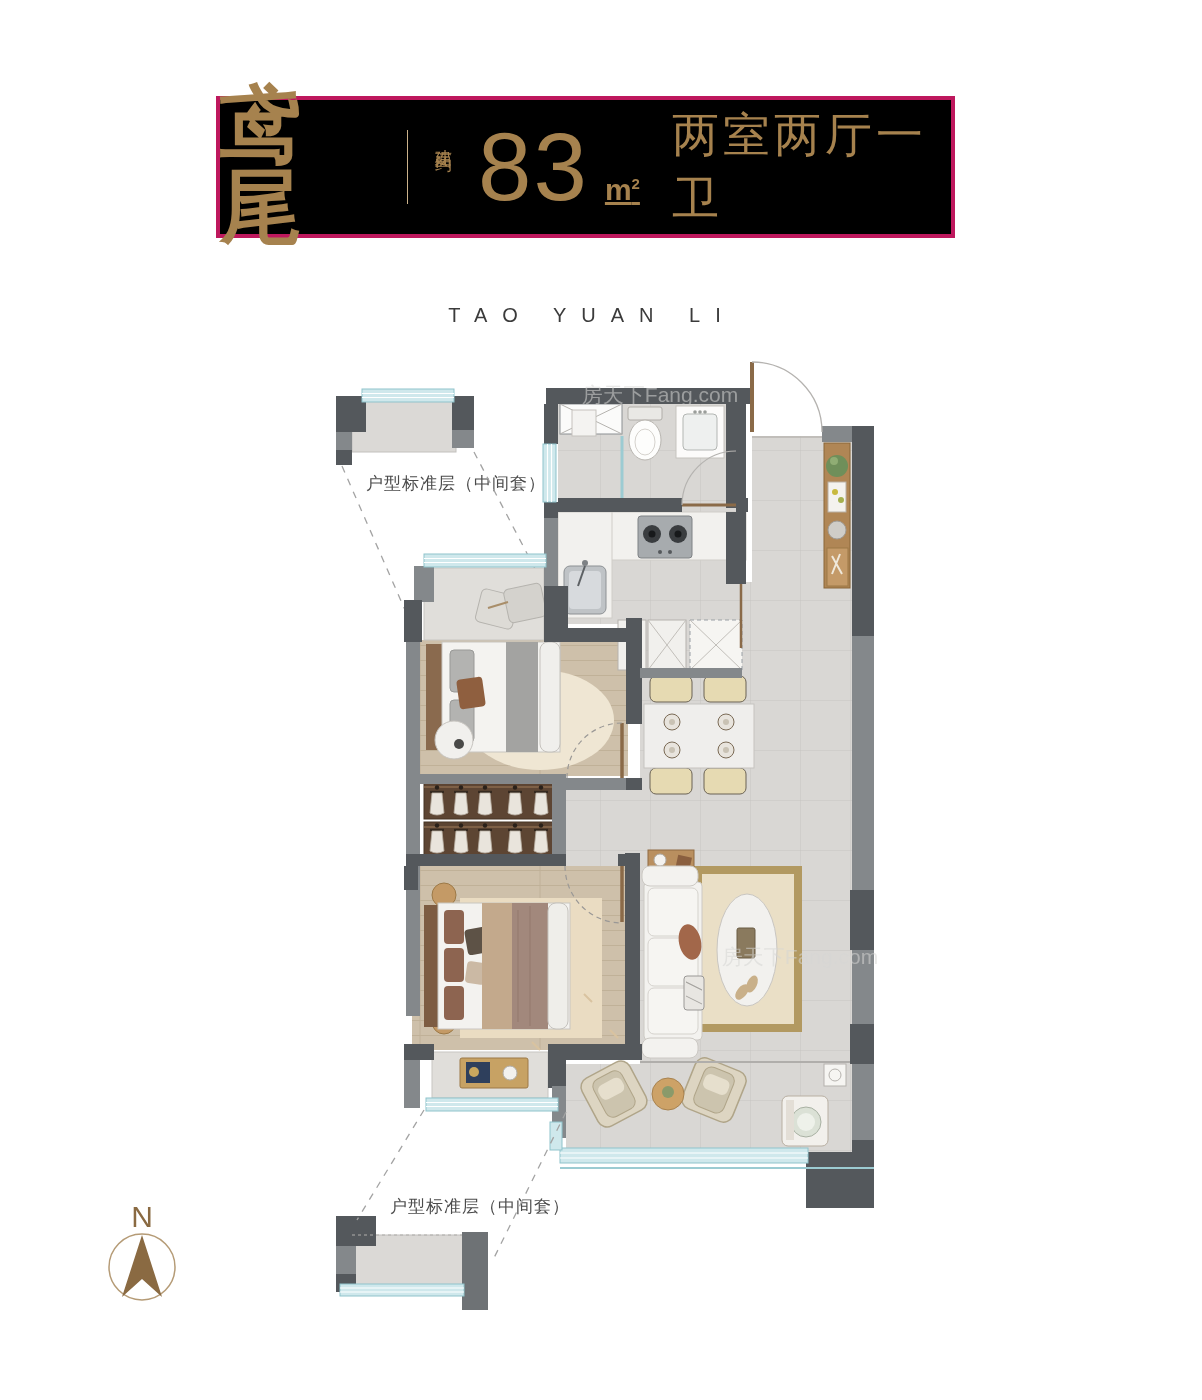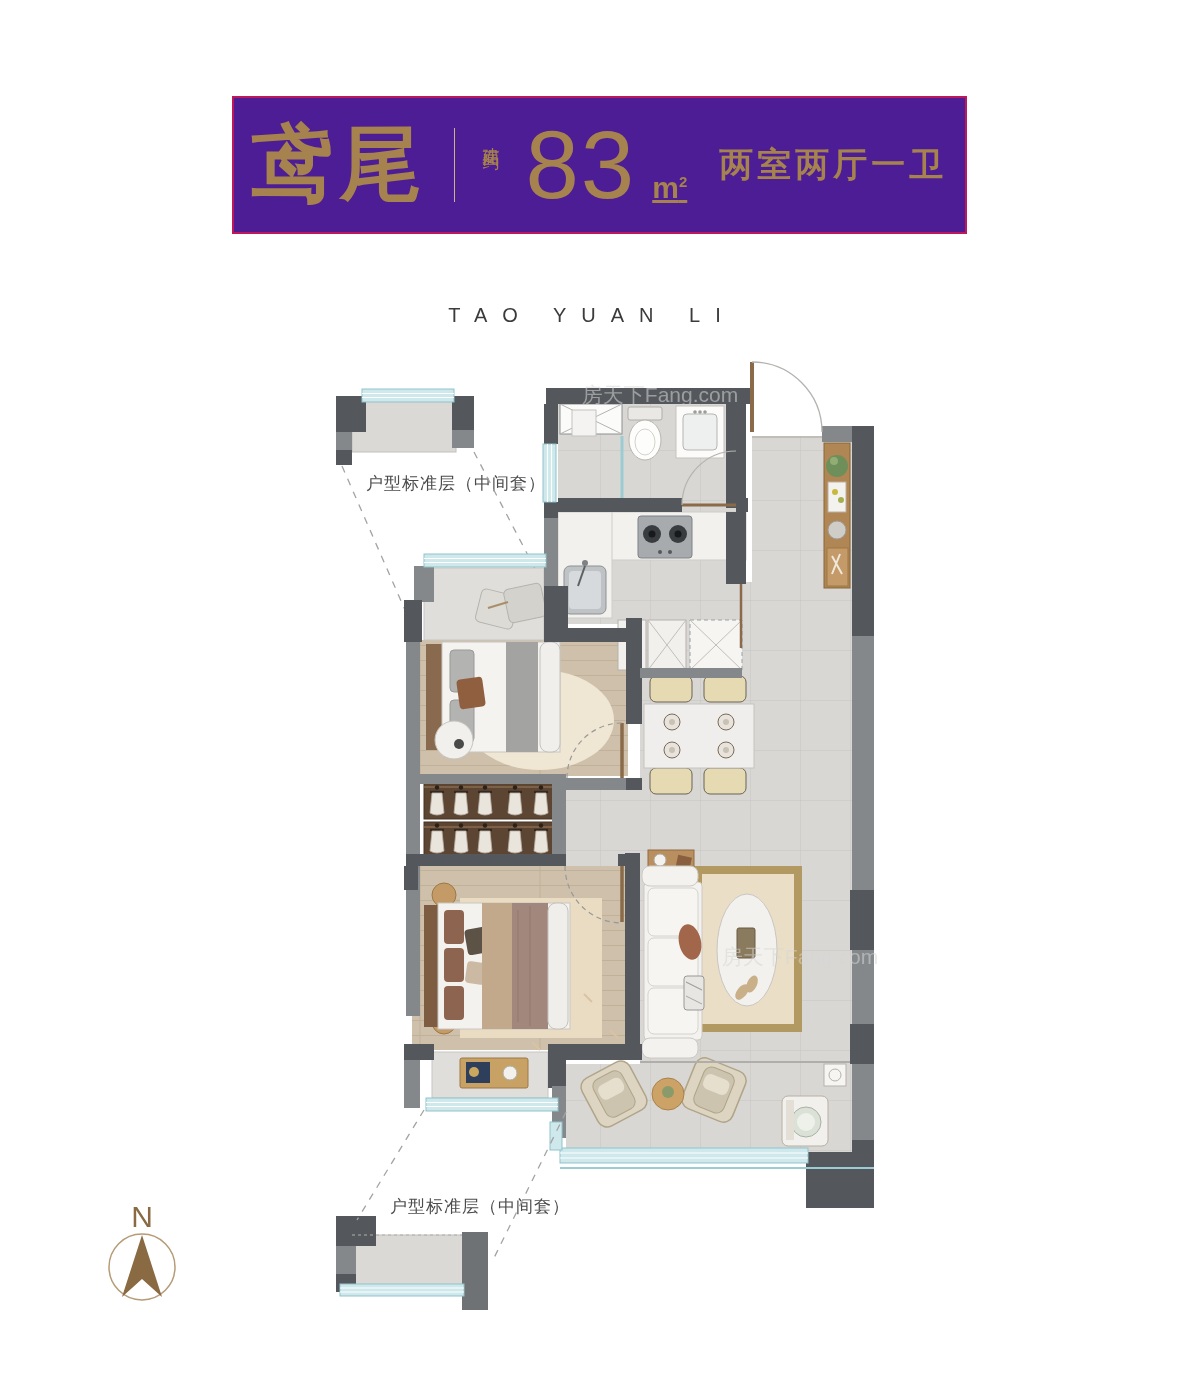--- a/index.html
+++ b/index.html
@@ -1,31 +1,31 @@
 <!DOCTYPE html>
 <html><head>
 <meta charset="utf-8">
 <style>
   html,body{margin:0;padding:0;background:#ffffff;}
   #page{position:relative;width:1202px;height:1400px;background:#ffffff;overflow:hidden;
         font-family:"Liberation Sans",sans-serif;}
   
-  #titlebox{position:absolute;left:232px;top:96px;width:731px;height:134px;
-            border:2px solid #be185d;display:flex;align-items:center;justify-content:center;
-            gap:26px;background:#4c1d95;}
+  #titlebox{position:absolute;left:216px;top:96px;width:731px;height:134px;
+            border:4px solid #be185d;display:flex;align-items:center;justify-content:center;
+            gap:26px;background:#000000;}
   .unit-name{font-family:"Liberation Serif",serif;font-weight:700;font-size:82px;
              color:#a6824e;letter-spacing:6px;line-height:1;}
   .title-divider{width:1px;height:74px;background:#cbb28b;}
   .area-vertical{writing-mode:vertical-rl;text-orientation:upright;font-size:17px;
                  color:#a6824e;letter-spacing:3px;line-height:1.1;height:62px;}
   .area-group{display:flex;align-items:baseline;gap:16px;}
   .area-value{font-size:96px;color:#a6824e;font-weight:400;line-height:.9;letter-spacing:2px;}
   .area-unit{font-size:30px;color:#a6824e;font-weight:600;text-decoration:underline;}
   .area-unit sup{font-size:15px;}
-  .layout-text{font-size:34px;color:#a6824e;font-weight:700;letter-spacing:4px;margin-left:6px;}
+  .layout-text{font-size:47px;color:#a6824e;font-weight:400;letter-spacing:4px;margin-left:6px;}
   
   #brandmark{position:absolute;left:0;top:304px;width:1184px;text-align:center;
              font-size:20px;color:#3b3b3b;letter-spacing:15px;font-weight:400;}
   
   #plansvg{position:absolute;left:0;top:0;}
   .floor-label{font-size:17px;fill:#4b4b4b;letter-spacing:1px;font-family:"Liberation Sans",sans-serif;}
   .site-mark{font-size:21px;fill:#d6d6d4;opacity:.55;font-family:"Liberation Sans",sans-serif;}
   .north-label{font-size:30px;fill:#8a6a42;font-family:"Liberation Sans",sans-serif;}
 </style>
 </head>

